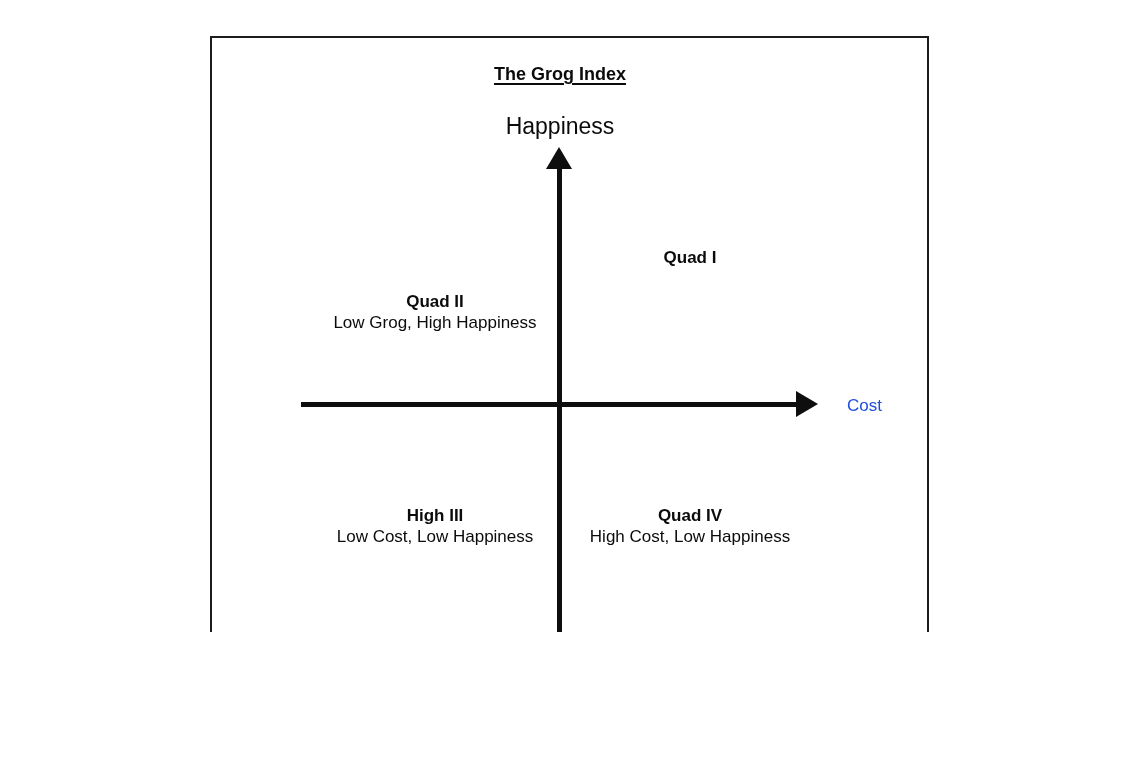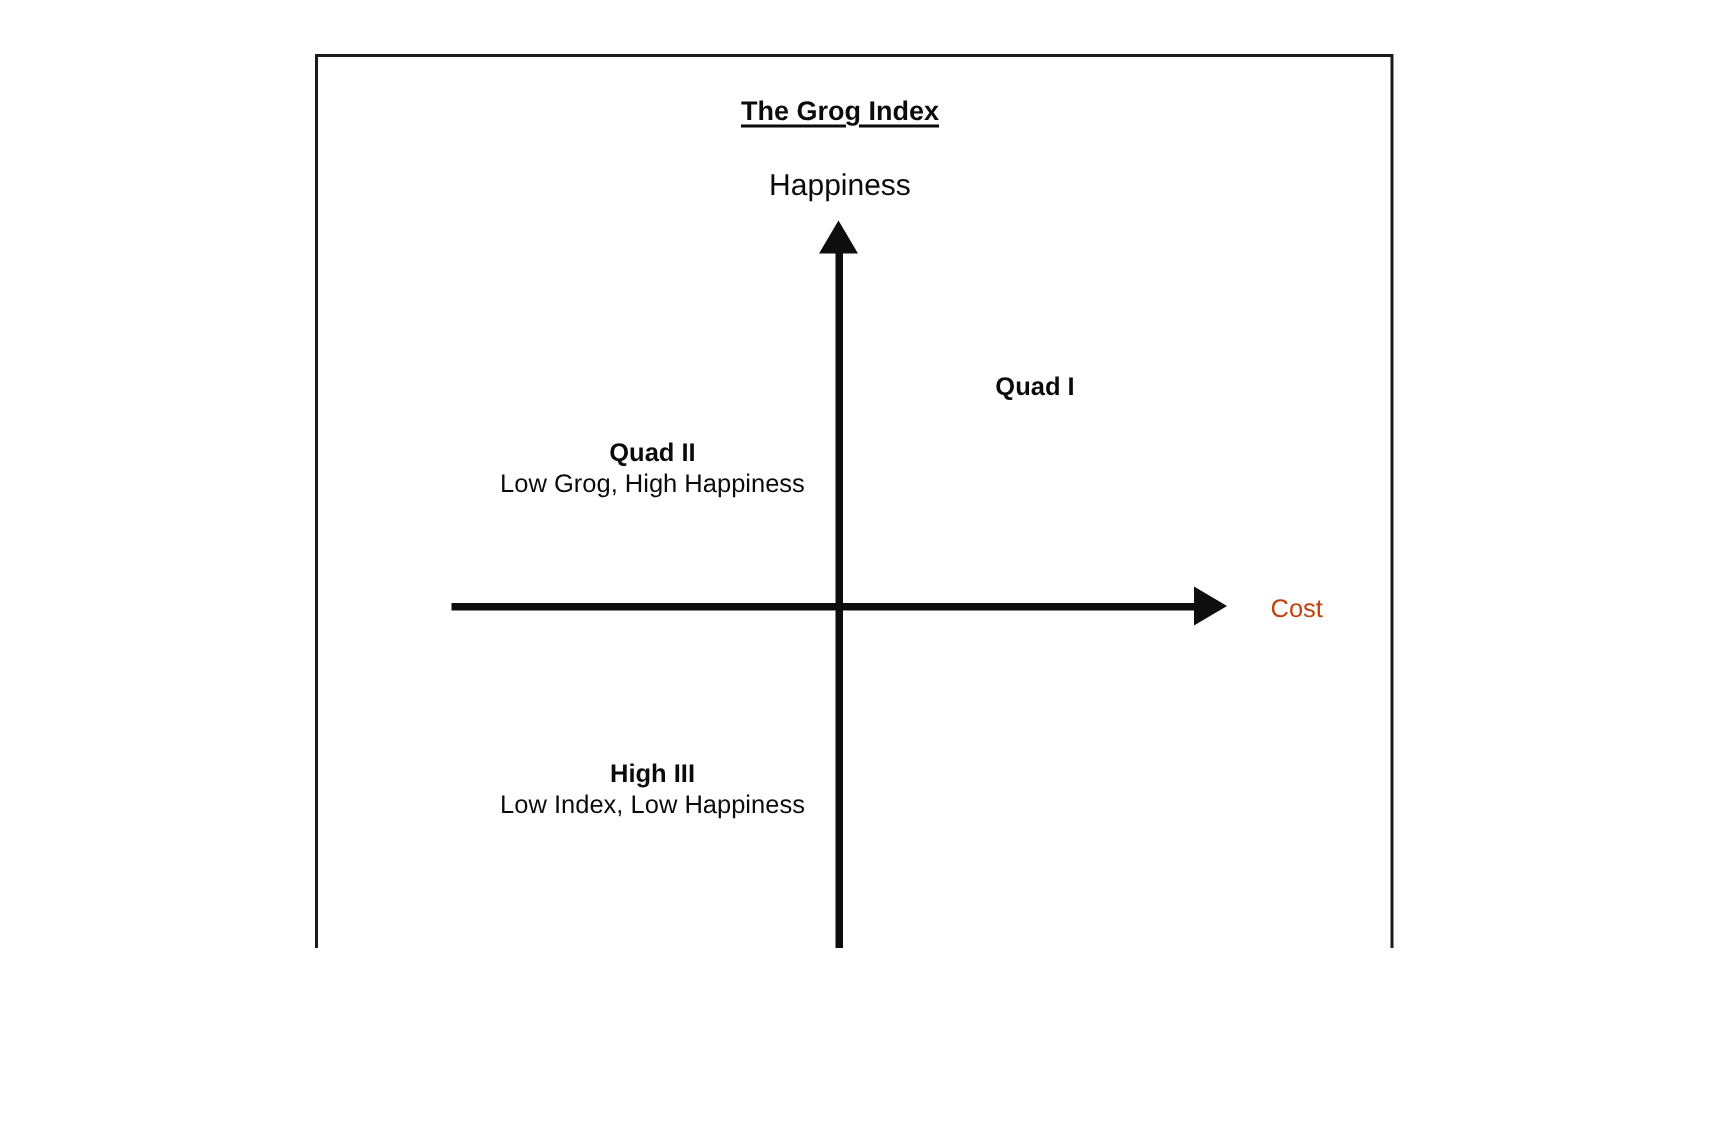--- a/index.html
+++ b/index.html
@@ -36,30 +36,30 @@
     text-decoration: underline;
     text-underline-offset: 3px;
     text-decoration-thickness: 2px;
     white-space: nowrap;
   }
   .y-axis-label {
     position: absolute;
     left: 560px;
     top: 113px;
     transform: translateX(-50%);
-    font-size: 20px;
+    font-size: 23px;
     color: #0b0b0b;
     white-space: nowrap;
   }
   .x-axis-label {
     position: absolute;
     left: 847px;
     top: 396px;
     font-size: 17px;
-    color: #c2410c;
+    color: #1d4ed8;
     white-space: nowrap;
   }
   .v-line {
     position: absolute;
     left: 557px;
     top: 165px;
     width: 5px;
     height: 497px;
     background: #0e0e0e;
   }
@@ -135,17 +135,21 @@
     <div class="quad-name">Quad I</div>
   </div>
 
   <div class="quad quad-2">
     <div class="quad-name">Quad II</div>
     <div class="quad-desc">Low Grog, High Happiness</div>
   </div>
 
   <div class="quad quad-3">
     <div class="quad-name">High III</div>
-    <div class="quad-desc">Low Index, Low Happiness</div>
+    <div class="quad-desc">Low Cost, Low Happiness</div>
   </div>
 
+  <div class="quad quad-4">
+    <div class="quad-name">Quad IV</div>
+    <div class="quad-desc">High Cost, Low Happiness</div>
+  </div>
 
 </div>
 
 </body></html>

